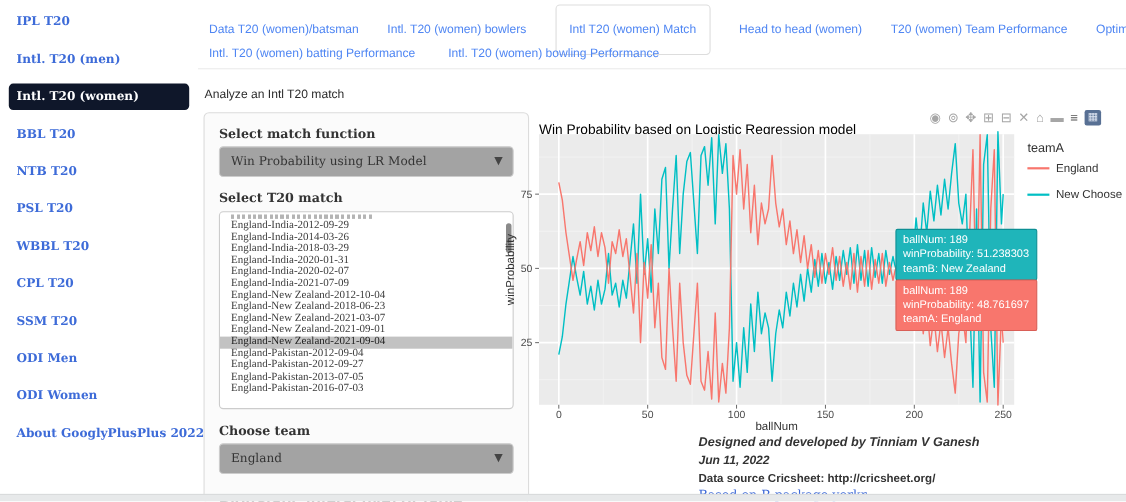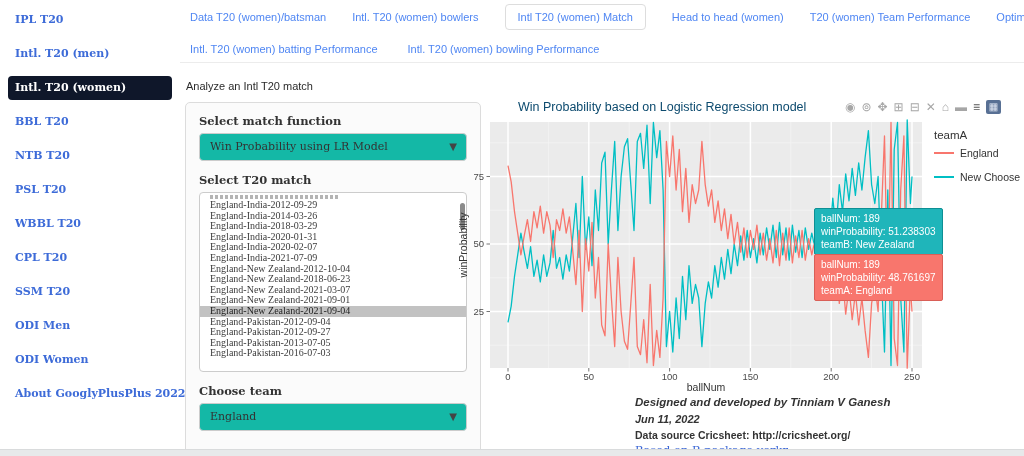--- a/index.html
+++ b/index.html
@@ -9,43 +9,43 @@
   #sidebar{position:absolute;left:0;top:0;width:180px;height:456px;background:#fff;}
   .side-item{margin:0 8px;padding:5px 7px;border-radius:4px;white-space:nowrap;
     font-family:"DejaVu Serif","Liberation Serif",serif;font-weight:bold;font-size:11px;
     color:#3d6bd8;height:14px;line-height:14px;margin-bottom:10px;cursor:pointer;}
   .side-item.active{background:#0f172a;color:#fff;}
   
   .tabrow{position:absolute;left:190px;display:flex;align-items:center;}
   #tabrow1{top:4px;gap:26px;}
   #tabrow2{top:37px;gap:30px;}
   .tab{font-size:11px;color:#4f86f3;padding:6px 0;white-space:nowrap;cursor:pointer;}
-  .tab.active{background:#fff;border:1px solid #ddd;border-radius:4px;padding:6px 12px;color:#4f86f3;text-align:right;}
+  .tab.active{background:#fff;border:1px solid #ddd;border-radius:4px;padding:16px 12px;color:#4f86f3;text-align:right;}
   #tabs-divider{position:absolute;left:180px;right:0;top:62px;border-top:1px solid #ececec;}
   
   #panel-heading{position:absolute;left:186px;top:80px;font-size:11px;font-weight:normal;color:#2b2b2b;}
   #well{position:absolute;left:185px;top:102px;width:268px;height:332px;background:#fbfbfb;
         border:1px solid #dcdcdc;border-radius:5px;padding:11px 13px;box-sizing:content-box;}
   .ctl-label{font-family:"DejaVu Serif","Liberation Serif",serif;font-weight:bold;
              font-size:11.5px;color:#333;margin-bottom:5px;}
-  .selectbox{position:relative;height:26px;border:1px solid #ccc;border-radius:4px;background:#14b8a6;
+  .selectbox{position:relative;height:26px;border:1px solid #ccc;border-radius:4px;background:#a3a3a3;
     font-family:"DejaVu Serif","Liberation Serif",serif;font-size:11px;color:#333;
     line-height:26px;padding:0 10px;margin-bottom:12px;cursor:pointer;}
   .selectbox .caret{position:absolute;right:9px;top:0;color:#444;font-size:10px;}
   #match-list{position:relative;height:176px;border:1px solid #ccc;border-radius:4px;background:#fff;
     overflow:hidden;margin-bottom:12px;padding-top:2px;}
   .list-clip{height:4px;overflow:hidden;margin:0 0 1px 10px;width:130px;opacity:.55;
     background:repeating-linear-gradient(90deg,#777 0 3px,transparent 3px 5px);}
   .match-item{font-family:Liberation Serif, serif;font-size:10px;
     height:10.6px;line-height:10.6px;padding-left:10px;color:#3c3c3c;white-space:nowrap;cursor:pointer;}
   .match-item.selected{background:#c2c2c2;color:#1e1e1e;}
   #list-scrollthumb{position:absolute;right:1px;top:10px;width:5px;height:27px;background:#8a8a8a;border-radius:3px;}
   #output-heading{font-size:15px;font-weight:bold;color:#222;margin:16px 0 10px 0;letter-spacing:.2px;}
   
-  #chart-title{position:absolute;left:490px;top:100px;font-size:12.5px;color:#0c4a6e;margin-left:28px;}
+  #chart-title{position:absolute;left:490px;top:111px;font-size:12.5px;color:#000000;}
   #plotly-toolbar{position:absolute;left:845px;top:100px;display:flex;align-items:center;gap:6px;}
   .pt-icon{font-size:12px;color:#a6a6a6;cursor:pointer;line-height:14px;}
   .pt-icon.dark{color:#555;}
   .pt-logo{width:15px;height:14px;background:#587094;border-radius:2px;color:#dfe6f2;
     font-size:10px;line-height:14px;text-align:center;cursor:pointer;}
   #plot-svg{position:absolute;left:458px;top:116px;}
   
   #legend{position:absolute;left:934px;top:129px;}
   #legend-title{font-size:11.5px;color:#333;margin-bottom:6px;}
   .legend-entry{display:flex;align-items:center;gap:6px;margin-bottom:12px;cursor:pointer;}

